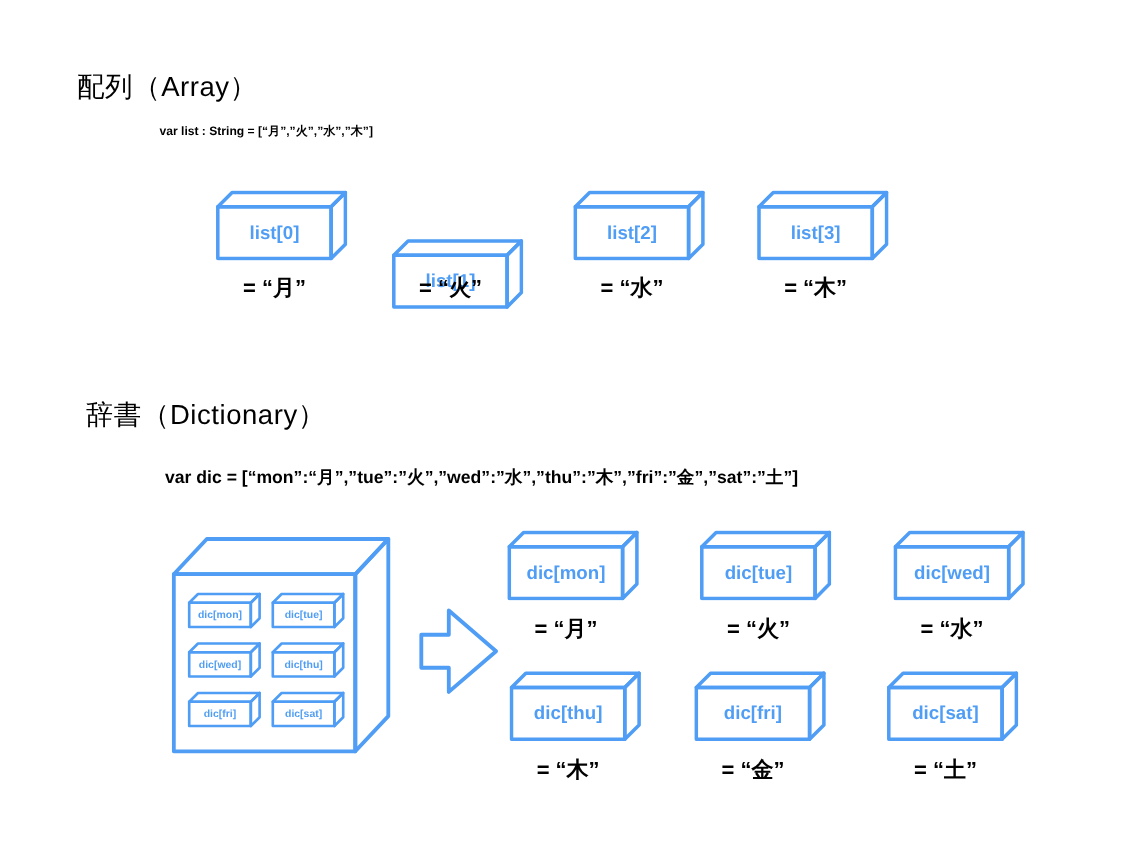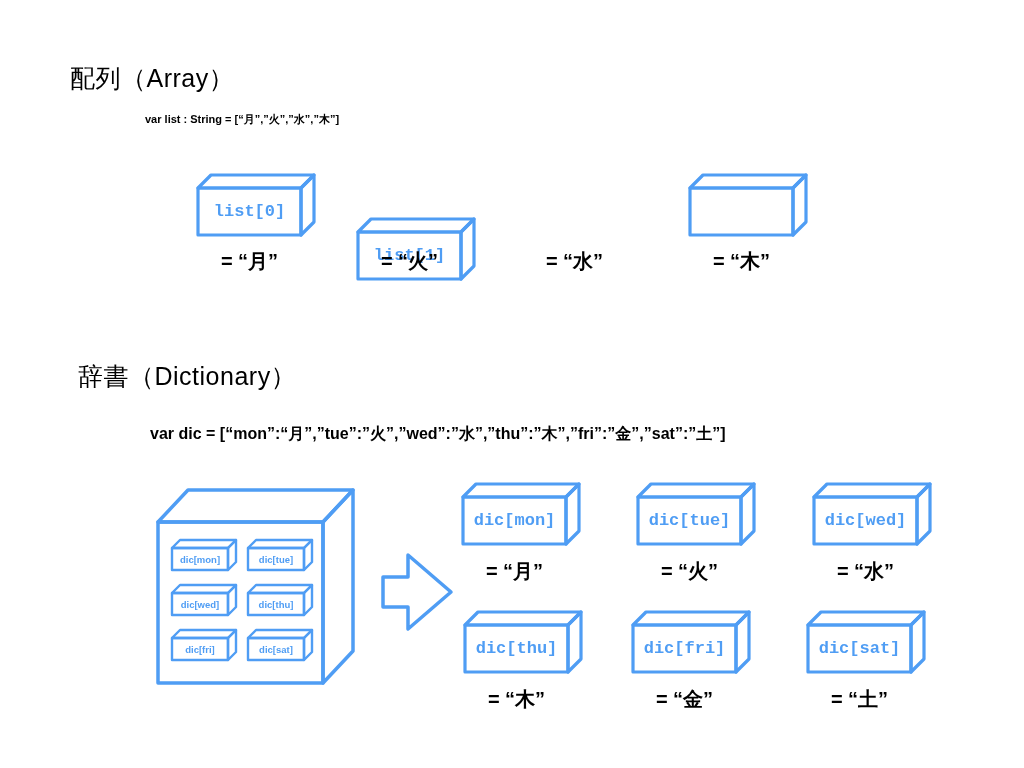--- a/index.html
+++ b/index.html
@@ -5,21 +5,21 @@
   html,body{margin:0;padding:0;background:#fff;}
   .canvas{
     position:relative;width:1024px;height:768px;background:#ffffff;overflow:hidden;
     font-family:"Liberation Sans","DejaVu Sans",sans-serif;color:#000;
   }
   .abs{position:absolute;}
   .sec-title{font-size:25px;font-weight:normal;letter-spacing:.5px;white-space:nowrap;}
   .code-line{font-size:11px;font-weight:bold;white-space:nowrap;}
   .code-line.small{font-size:16px;}
   
-  .box3d{position:absolute;width:144px;height:64px;font-family:Liberation Mono, monospace;}
+  .box3d{position:absolute;width:144px;height:64px;}
   .box3d svg{position:absolute;left:0;top:0;display:block;}
   .box3d .lbl{
     position:absolute;left:2px;top:15px;width:103px;height:47px;
     display:flex;align-items:center;justify-content:center;
     color:var(--blue);font-size:17px;font-weight:bold;white-space:nowrap;
   }
   
   .box3d-sm{position:absolute;width:68px;height:34px;}
   .box3d-sm .lbl{
     position:absolute;left:2px;top:10px;width:56px;height:22px;
@@ -60,24 +60,31 @@
         <use href="#cuboid"></use>
       </svg>
     <div class="lbl">list[0]</div>
   </div>
   <div class="box3d" style="left:356px;top:173px;margin-top:44px;">
     <svg width="120" height="64" viewBox="0 0 120 64">
         <use href="#cuboid"></use>
       </svg>
     <div class="lbl">list[1]</div>
   </div>
+  <div class="box3d" style="left:521px;top:173px;">
+    <svg width="120" height="64" viewBox="0 0 120 64">
+        <use href="#cuboid"></use>
+      </svg>
+    <div class="lbl">list[2]</div>
+  </div>
   <div class="box3d" style="left:688px;top:173px;">
     <svg width="120" height="64" viewBox="0 0 120 64">
         <use href="#cuboid"></use>
       </svg>
+    <div class="lbl">list[3]</div>
   </div>
 
   <div class="box-value" style="left:196px;top:248px;">= “月”</div>
   <div class="box-value" style="left:356px;top:248px;">= “火”</div>
   <div class="box-value" style="left:521px;top:248px;">= “水”</div>
   <div class="box-value" style="left:688px;top:248px;">= “木”</div>
 
   <div class="abs code-line small" style="left:150px;top:424px;">var dic = [“mon”:“月”,”tue”:”火”,”wed”:”水”,”thu”:”木”,”fri”:”金”,”sat”:”土”]</div>
   <div class="abs sec-title" style="left:78px;top:360px;">辞書（Dictionary）</div>
 

